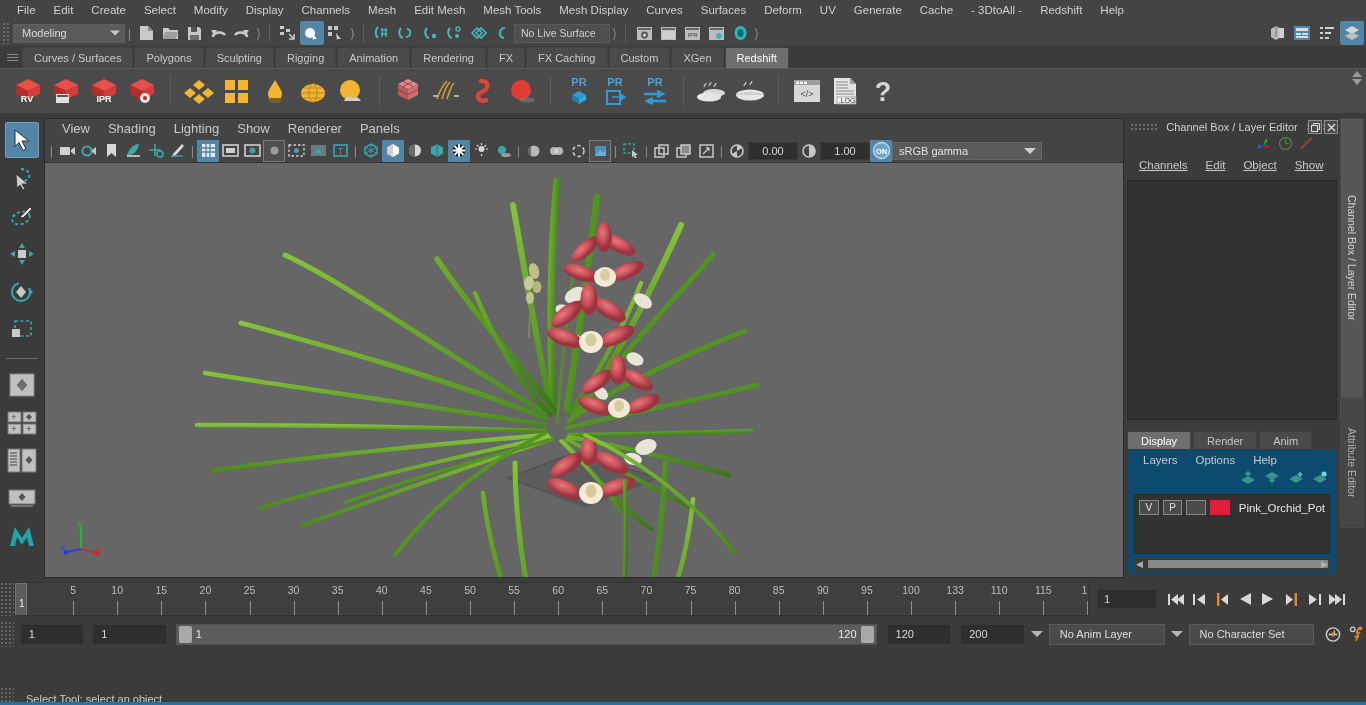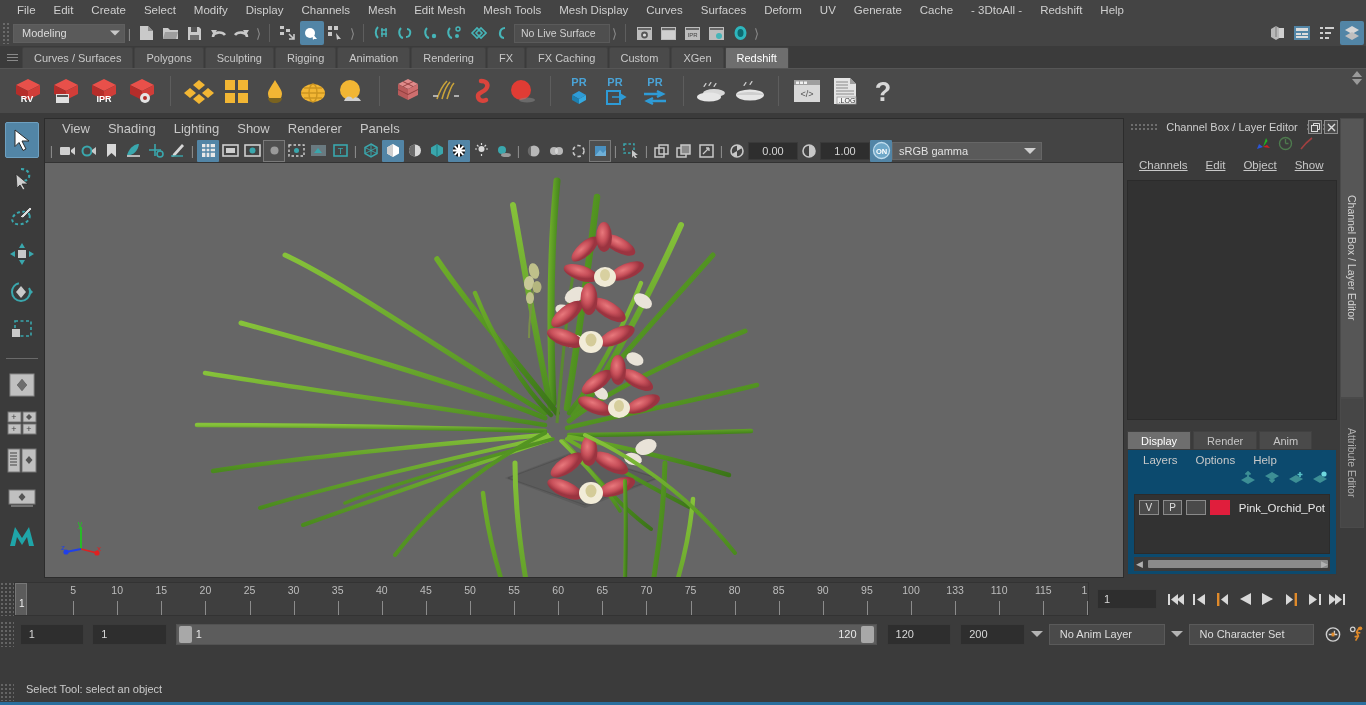--- a/index.html
+++ b/index.html
@@ -189,21 +189,21 @@
   .cmdgrip{width:14px;height:26px;
      background-image:radial-gradient(#656565 38%,transparent 40%);background-size:4px 4px;}
   .mellabel{font-size:11px;color:#d0d0d0;width:44px;text-align:center;}
   .cmdinput{height:22px;background:#2e2e2e;border:1px solid #3a3a3a;flex:0 0 auto;width:430px;}
   .cmdout{height:22px;background:#2e2e2e;border:1px solid #3a3a3a;flex:1;margin-left:8px;margin-right:4px;}
   .cmdbtn{width:22px;height:22px;display:flex;align-items:center;justify-content:center;
      color:#c0c0c0;font-size:13px;margin-right:4px;}
 
   
   .helprow{position:absolute;left:0;top:683px;width:1366px;height:22px;background:#3b3b3b;
-     display:flex;align-items:flex-start;}
+     display:flex;align-items:flex-end;}
   .helpgrip{width:14px;height:18px;
      background-image:radial-gradient(#656565 38%,transparent 40%);background-size:4px 4px;}
   .helptext{font-size:11px;color:#cacaca;margin-left:12px;}
   .bluebar{position:absolute;left:0;bottom:0;width:1366px;height:3px;background:#2a6f9e;}
 </style>
 </head>
 <body>
 
 <div id="app">
 

